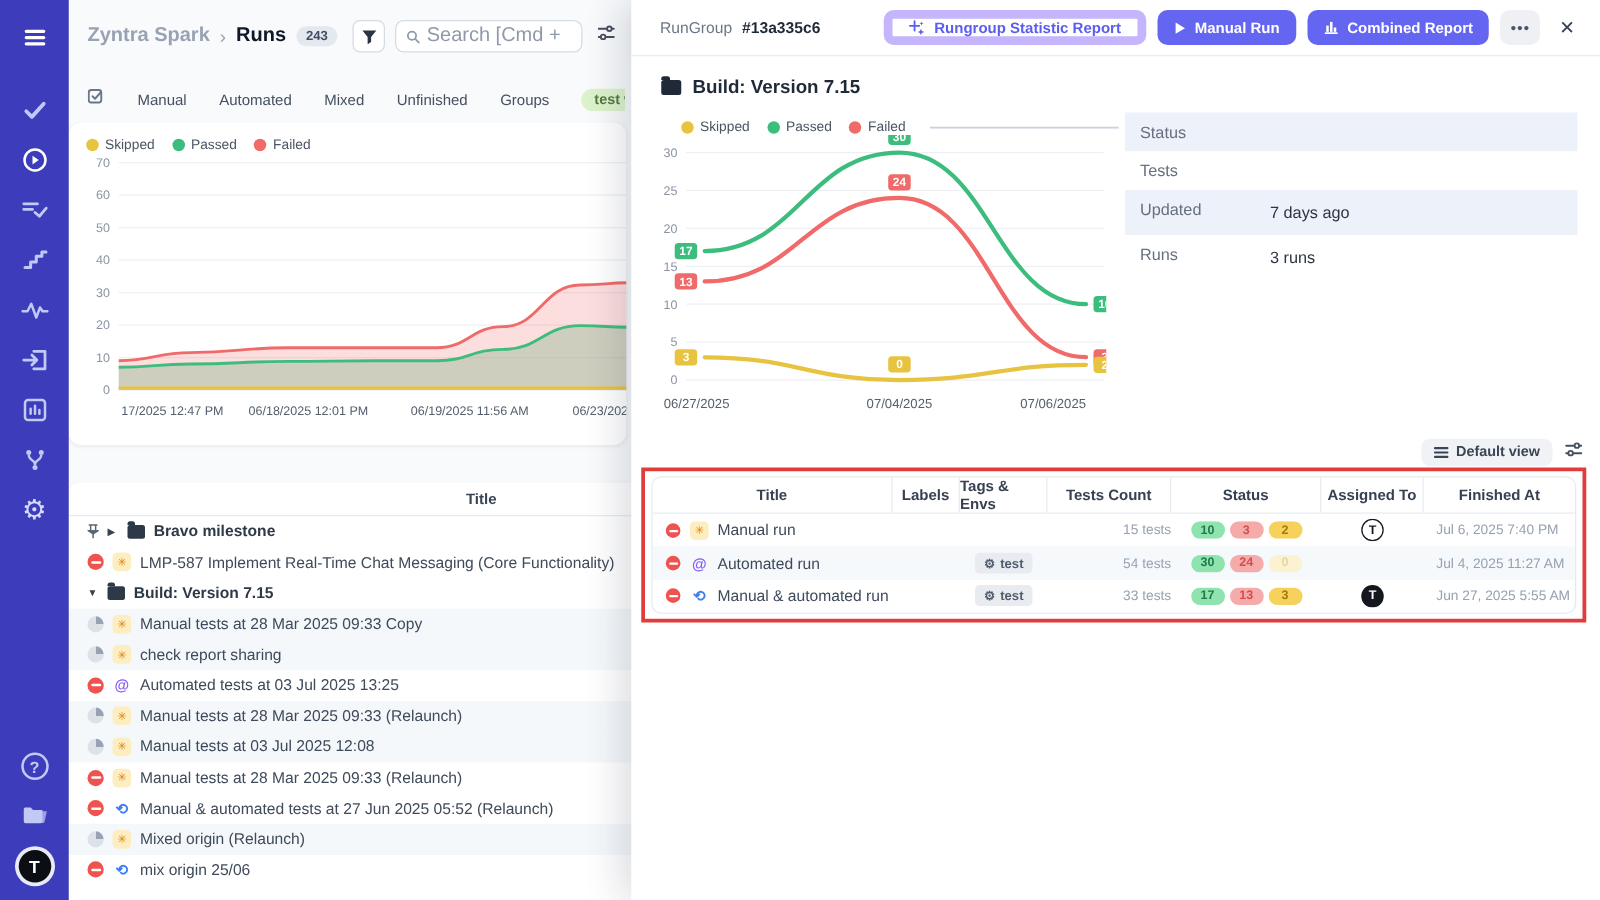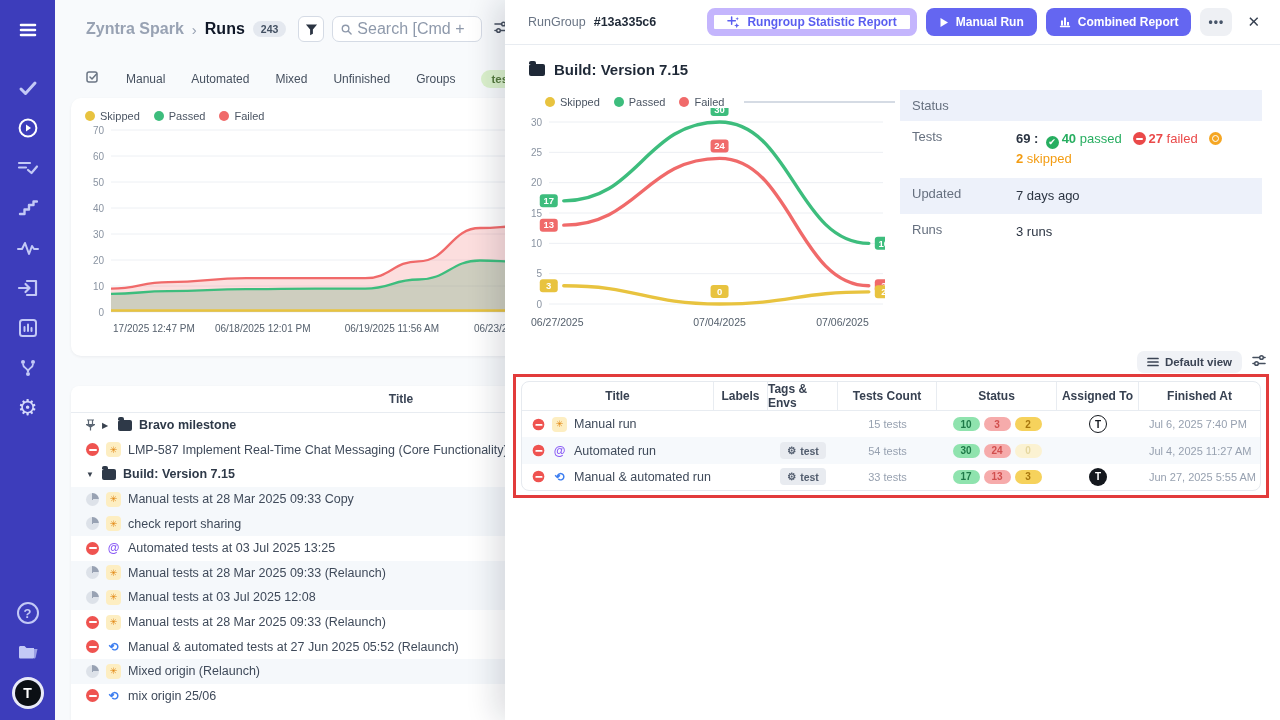--- a/index.html
+++ b/index.html
@@ -14,21 +14,21 @@
     margin-bottom:16px; color:#c3c9f6; cursor:pointer; }
   .sb-ic svg { display:block; }
   .sb-spacer { flex:1; }
   .sb-help { width:22px; height:22px; border:2px solid #c3c9f6; border-radius:50%; color:#c3c9f6;
     font-size:13px; font-weight:700; display:flex; align-items:center; justify-content:center; margin-bottom:16px; }
   .sb-avatar { width:26px; height:26px; background:#0b0f14; border-radius:50%; color:#fff;
     font-weight:800; font-size:14px; display:flex; align-items:center; justify-content:center;
     box-shadow:0 0 0 3px #e8eaf8; }
 
   
-  .left { position:absolute; left:56px; top:0; width:465px; height:533px; background:#f8fafc;text-decoration:underline; }
+  .left { position:absolute; left:40px; top:0; width:465px; height:533px; background:#f8fafc;text-decoration:underline; }
   .lp-head { position:absolute; left:30px; top:16px; display:flex; align-items:center; gap:8px; }
   .bc-project { font-size:16px; font-weight:600; color:#98a2b3; }
   .bc-sep { font-size:15px; color:#98a2b3; }
   .bc-page { font-size:16px; font-weight:700; color:#101828; }
   .bc-count { background:#e4e8ef; color:#435062; font-size:10.5px; font-weight:700;
     border-radius:10px; padding:2px 8px; }
   .funnel-btn { width:26px; height:26px; border:1px solid #d5dbe5; border-radius:6px; background:#fff;
     display:flex; align-items:center; justify-content:center; margin-left:4px; cursor:pointer; }
   .search-box { width:150px; height:26px; border:1px solid #d5dbe5; border-radius:7px; background:#fff;
     display:flex; align-items:center; gap:5px; padding:0 8px; }
@@ -135,21 +135,21 @@
     border:1px solid #e6eaef; border-radius:8px; overflow:hidden; display:flex; flex-direction:column; }
   .dt-head { display:flex; height:30px; border-bottom:1px solid #e8ecf1; align-items:stretch; }
   .dt-hcell { display:flex; align-items:center; justify-content:center; font-size:12px; font-weight:700;
     color:#374151; border-right:1px solid #e8ecf1; }
   .dt-hcell:last-child { border-right:none; }
   .dt-row { display:flex; height:26.3px; align-items:center; }
   .dt-row.shade { background:#f6f9fc; }
   .dt-cell { display:flex; align-items:center; justify-content:center; overflow:hidden; }
   .c-title { justify-content:flex-start; padding-left:10px; gap:7px; white-space:nowrap; }
   .c-title .txt { font-size:12.5px; color:#3f4a5a; }
-  .c-tests { font-size:11px; color:#97a1b0; }
+  .c-tests { font-size:11px; color:#97a1b0;justify-content:flex-end; }
   .c-fin { justify-content:flex-start; padding-left:10px; font-size:11px; color:#97a1b0; white-space:nowrap; }
   .tag-chip { background:#e8ebf0; border-radius:4px; height:17px; display:flex; align-items:center;
     gap:4px; padding:0 7px; font-size:10.5px; color:#525d6e; font-weight:600; }
   .badge { min-width:27px; height:14px; border-radius:8px; display:flex; align-items:center;
     justify-content:center; font-size:10px; font-weight:700; padding:0 6px; }
   .bg-green { background:#8fe3ae; color:#1e7a48; }
   .bg-red { background:#f6abab; color:#d14f4e; }
   .bg-yellow { background:#f6d25c; color:#a8770d; }
   .bg-yellow-faded { background:#fbf2d2; color:#e5d79f; }
   .badges { gap:4px; }
@@ -493,26 +493,20 @@
             <text x="345.8" y="218" text-anchor="end" fill="#55606d" font-size="10.5">07/06/2025</text>
           </svg></div>
     </div>
 
     <div class="info">
       <div class="info-row tint">
         <span class="info-label">Status</span>
       </div>
       <div class="info-row">
         <span class="info-label">Tests</span>
-        <span class="info-value" style="width:246px">
-          <span class="b">69 :</span>&nbsp;
-          <span class="mini-ic mi-pass">✔</span><span class="grn-t">40</span>&nbsp;<span class="grn-w">passed</span>&nbsp;&nbsp;
-          <span class="mini-ic mi-fail"></span><span class="red-t">27</span>&nbsp;<span class="red-w">failed</span>&nbsp;&nbsp;
-          <span class="mini-ic mi-skip"></span><span class="org-t">2</span>&nbsp;<span class="org-w">skipped</span>
-        </span>
       </div>
       <div class="info-row tint">
         <span class="info-label">Updated</span>
         <span class="info-value">7 days ago</span>
       </div>
       <div class="info-row">
         <span class="info-label">Runs</span>
         <span class="info-value">3 runs</span>
       </div>
     </div>

